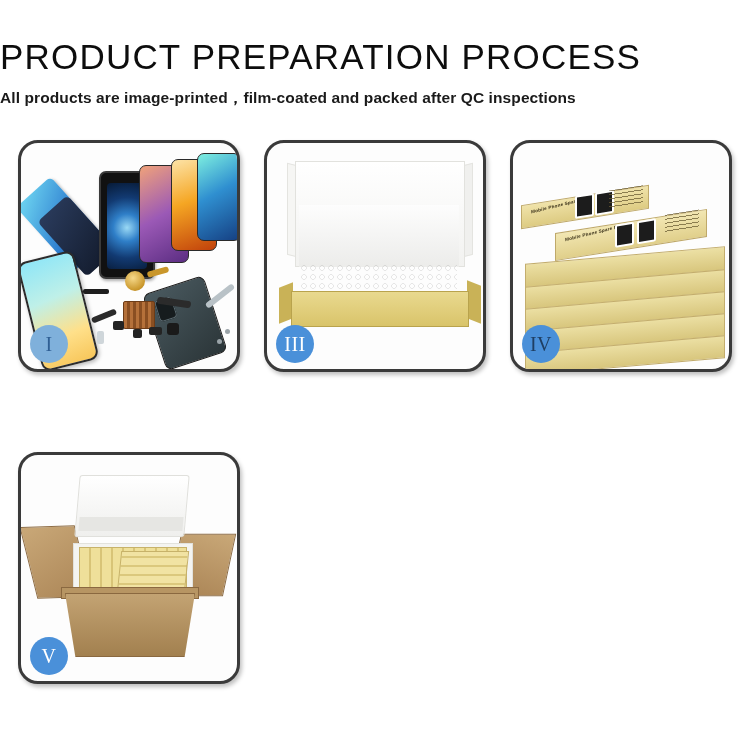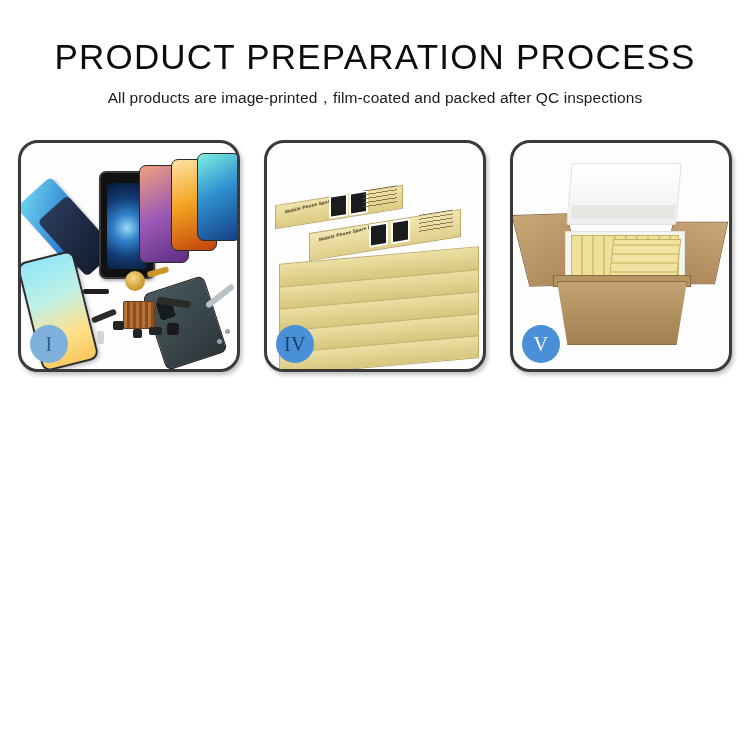--- a/index.html
+++ b/index.html
@@ -3,34 +3,35 @@
 <meta charset="utf-8">
 <style>
   html,body{margin:0;padding:0;}
   body{
     width:750px;height:750px;
     background:#ffffff;
     font-family:"Liberation Sans", sans-serif;
     overflow:hidden;
     position:relative;
   }
-  .header{text-align:center;padding-top:38px;}
+  .header{padding-top:38px;}
   .title{
     font-size:35px;
     letter-spacing:1.2px;
     font-weight:400;
     color:#0d0d0d;
     font-family:"Liberation Sans", sans-serif;
     line-height:1.1;
   }
   .subtitle{
     font-size:15.5px;
     color:#1a1a1a;
     margin-top:11px;
     letter-spacing:.1px;
+    font-weight:bold;
   }
   .grid{
     position:absolute;
     top:140px;left:18px;
     width:714px;
     display:grid;
     grid-template-columns:222px 222px 222px;
     grid-template-rows:232px 232px;
     column-gap:24px;
     row-gap:80px;
@@ -261,20 +262,33 @@
       <div class="prt cam"></div>
       <div class="prt btn"></div>
       <div class="prt scr1"></div>
       <div class="prt scr2"></div>
       <div class="prt tool"></div>
     </div>
     <div class="badge pale">I</div>
   </div>
 
 
+  <div class="panel">
+    <div class="stage">
+      <div class="y3-lid-l"></div>
+      <div class="y3-lid-r"></div>
+      <div class="y3-lid"></div>
+      <div class="y3-foam"></div>
+      <div class="y3-grey"></div>
+      <div class="y3-sideL"></div>
+      <div class="y3-side"></div>
+      <div class="y3-front"></div>
+    </div>
+    <div class="badge">III</div>
+  </div>
 
   <div class="panel">
     <div class="stage">
       <div class="stack">
         <div class="layer" style="top:178px"></div>
         <div class="layer" style="top:156px"></div>
         <div class="layer" style="top:134px"></div>
         <div class="layer" style="top:112px"></div>
         <div class="layer" style="top:90px"></div>
         <div class="sb box-a"></div>

